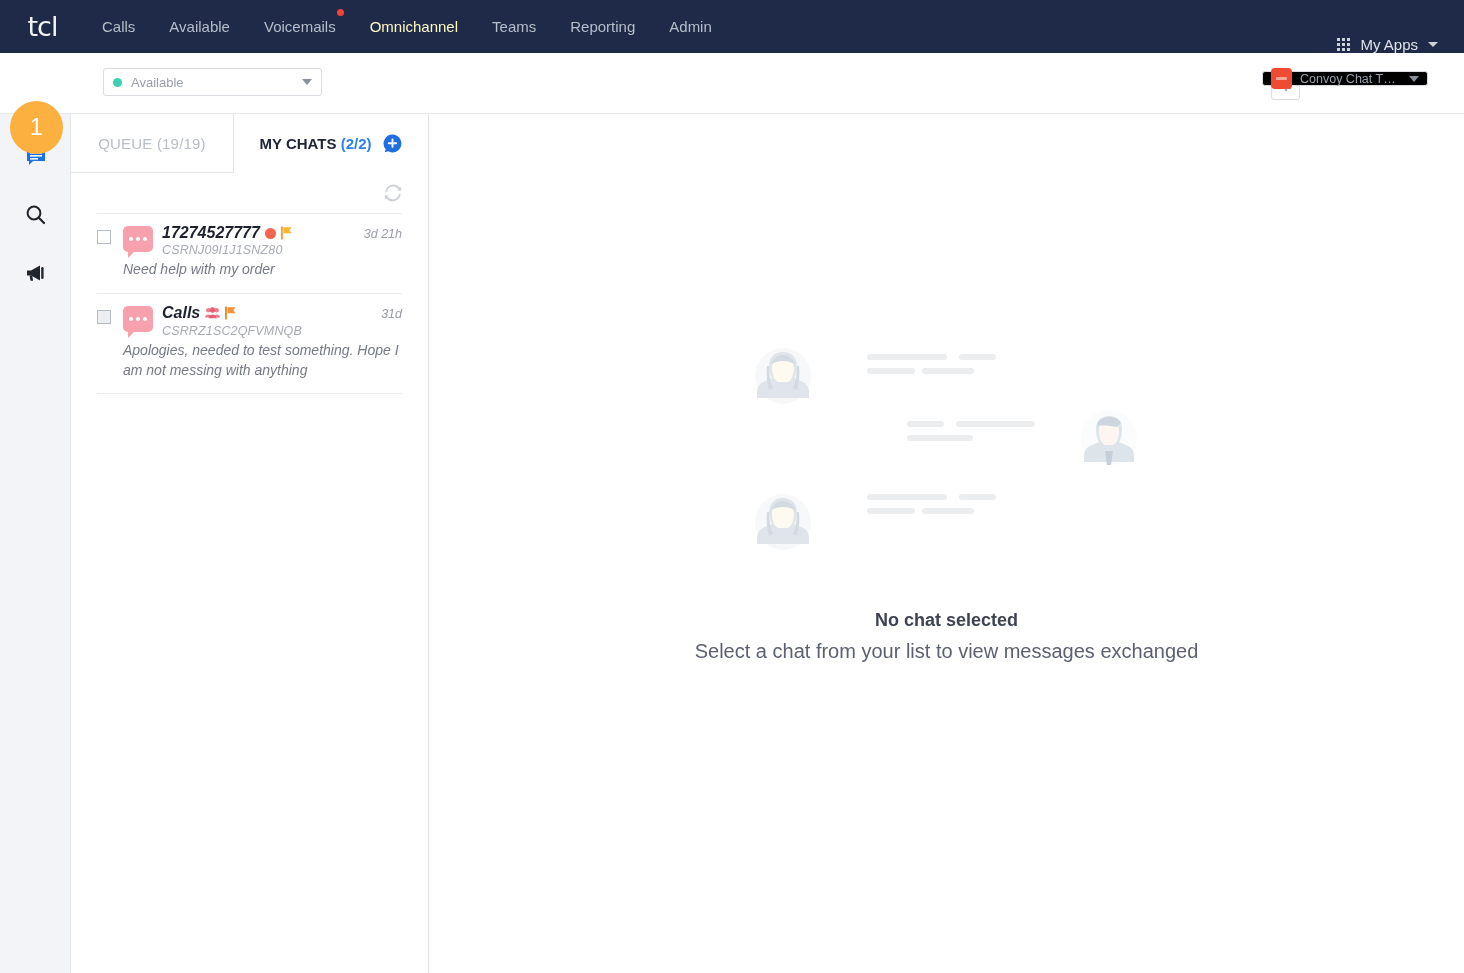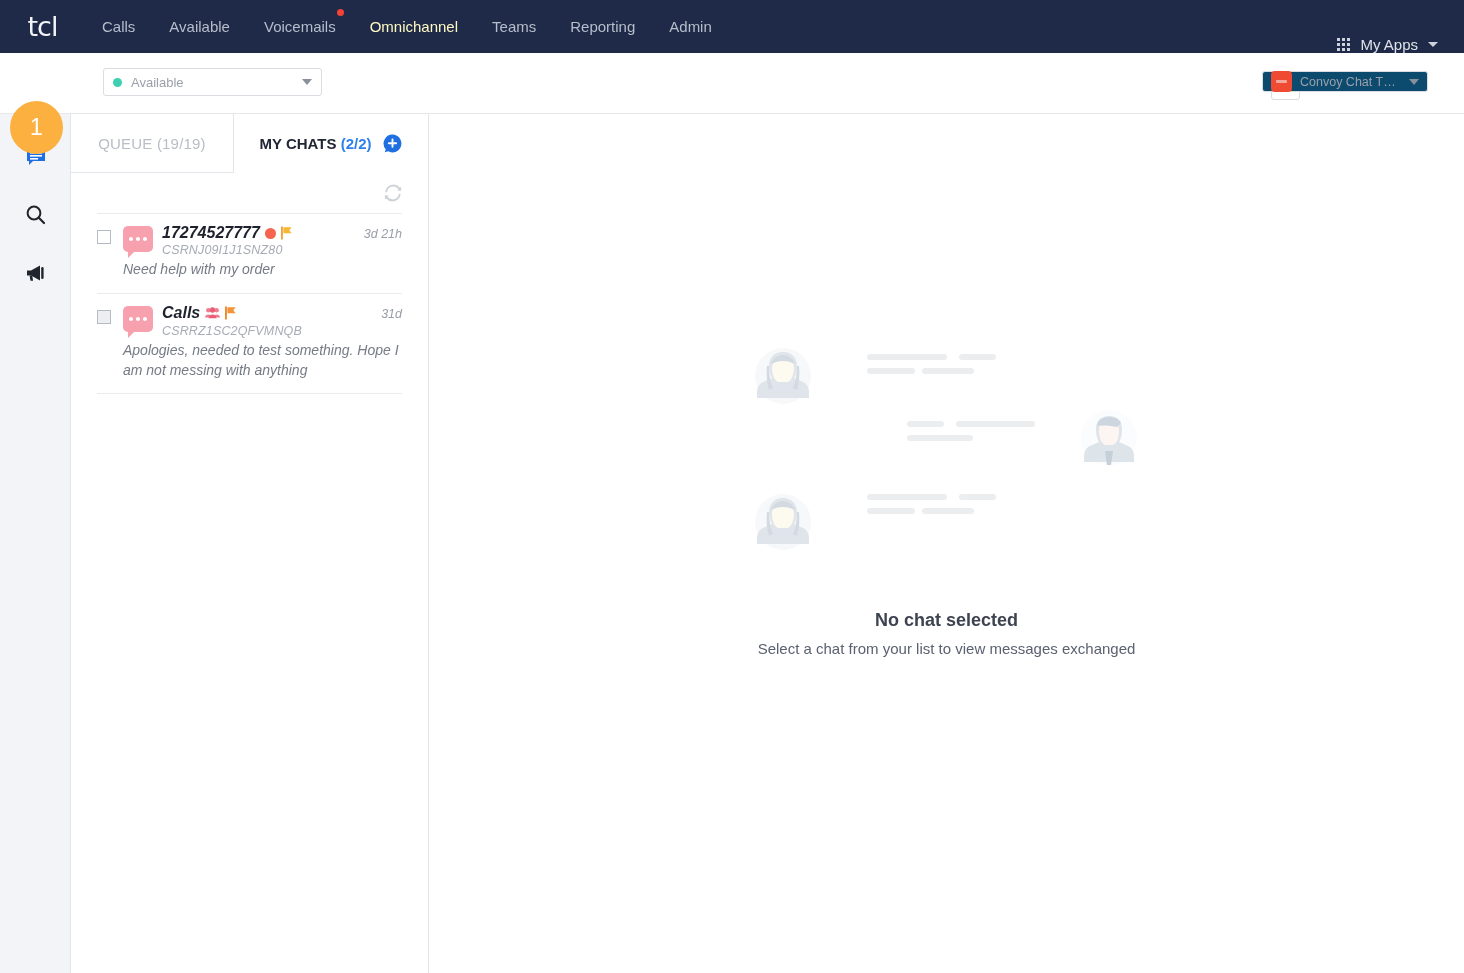--- a/index.html
+++ b/index.html
@@ -83,23 +83,23 @@
   }
   .bell-btn {
     position: absolute; right: 164px; top: 71px;
     width: 29px; height: 29px;
     border: 1px solid #d9dce1; border-radius: 3px;
     background: #fff; display: flex; align-items: center; justify-content: center;
     cursor: pointer;
   }
   .queue-select {
     position: absolute; right: 36px; top: 71px;
-    width: 166px; height: 21px;
+    width: 166px; height: 15px;
     border: 1px solid #d9dce1; border-radius: 3px;
-    background: #0c4a6e; display: flex; align-items: center;
+    background: #000000; display: flex; align-items: center;
     padding: 0 8px; gap: 8px; cursor: pointer;
   }
   .queue-icon {
     width: 21px; height: 21px; border-radius: 4px;
     background: #ef4b32; display:flex; align-items:center; justify-content:center;
     flex: 0 0 auto;
   }
   .queue-icon span { display:block; width: 11px; height: 3px; background: #f5a79a; border-radius:1px;}
   .queue-label {
     font-size: 12.5px; color: #9aa0ab; flex: 1;
@@ -210,21 +210,21 @@
     width: 1035px; height: 859px; background: #ffffff;
   }
   .empty-wrap {
     position: absolute; left: 0; right: 0; top: 222px;
     display: flex; flex-direction: column; align-items: center;
   }
   .illus { width: 420px; height: 232px; position: relative; }
   .empty-title {
     font-size: 18px; font-weight: 700; color: #3d4450; margin-top: 42px;
   }
-  .empty-sub { font-size: 15px; color: #5b6170; margin-top: 9px; }
+  .empty-sub { font-size: 20px; color: #5b6170; margin-top: 9px; }
 </style>
 </head>
 <body>
 
 <div class="topnav">
   <div class="logo">
     <span class="logo-text">tcl</span>
   </div>
   <div class="navitems">
     <div class="navitem">

